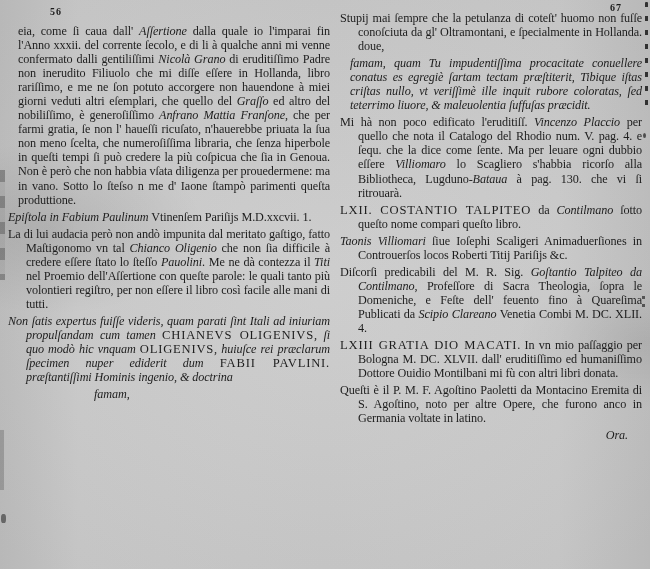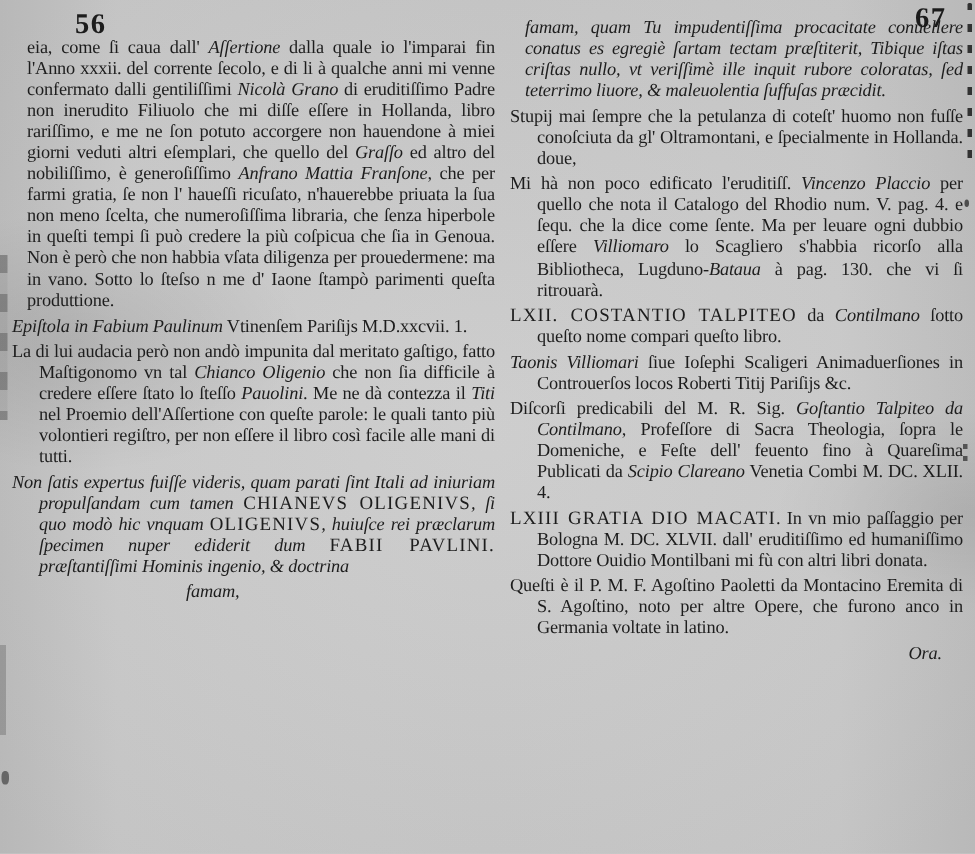--- a/index.html
+++ b/index.html
@@ -11,42 +11,42 @@
   
   .paper-texture{
     position:absolute;inset:0;pointer-events:none;
     background:
       radial-gradient(ellipse at 8% 40%, rgba(0,0,0,0.10), rgba(0,0,0,0) 18%),
       radial-gradient(ellipse at 99% 60%, rgba(0,0,0,0.08), rgba(0,0,0,0) 14%),
       radial-gradient(ellipse at 50% 50%, rgba(255,255,255,0.05), rgba(0,0,0,0.05) 95%),
       linear-gradient(90deg,#c2c2c2 0,#cecece 12%,#cbcbcb 50%,#cecece 86%,#c3c3c3 100%);
   }
   .pageno{
-    position:absolute;font-size:19px;font-weight:bold;color:#1c1c1c;
+    position:absolute;font-size:10px;font-weight:bold;color:#1c1c1c;
     letter-spacing:1px;
   }
   .pageno.left{left:50px;top:6px;}
   .pageno.right{left:610px;top:2px;}
   .columns{
     position:absolute;left:0;top:0;width:650px;display:flex;
   }
   .col{
     color:#1d1d1d;font-size:12.2px;line-height:14.05px;text-align:justify;
     letter-spacing:-0.1px;
   }
   .col-left{width:322px;margin:24px 0 0 8px;}
   .col-right{width:302px;margin:11px 8px 0 10px;}
   .p{margin:0 0 3px 0;}
   .p-body{margin-left:10px;}
   .p-hang{padding-left:18px;text-indent:-18px;}
   .p-center{text-align:center;margin-left:10px;}
   .seg-i{font-style:italic;}
   .seg-c{letter-spacing:0.8px;font-size:12.6px;}
   .catchword{margin:0;font-style:italic;}
-  .catchword-left{margin-left:116px;}
+  .catchword-left{margin-left:86px;}
   .catchword-right{text-align:right;padding-right:14px;}
   
   .artifact{position:absolute;pointer-events:none;}
   .a-right-dash{
     left:645px;top:2px;width:3px;height:104px;
     background:repeating-linear-gradient(180deg,rgba(25,25,25,0.85) 0 5px,rgba(0,0,0,0) 5px 14px);
     border-radius:1px;
   }
   .a-right-dot1{left:643px;top:133px;width:3px;height:5px;background:rgba(30,30,30,.7);border-radius:50%;}
   .a-right-dot2{left:642px;top:296px;width:3px;height:14px;
@@ -70,22 +70,22 @@
   <div class="col col-left">
 
     <p class="p p-body"><span>eia, come ſi caua dall' </span><span class="seg-i">Aſſertione</span><span> dalla quale io l'imparai fin l'Anno xxxii. del corrente ſecolo, e di li à qualche anni mi venne confermato dalli gentiliſſimi </span><span class="seg-i">Nicolà Grano</span><span> di eruditiſſimo Padre non inerudito Filiuolo che mi diſſe eſſere in Hollanda, libro rariſſimo, e me ne ſon potuto accorgere non hauendone à miei giorni veduti altri eſemplari, che quello del </span><span class="seg-i">Graſſo</span><span> ed altro del nobiliſſimo, è generoſiſſimo </span><span class="seg-i">Anfrano Mattia Franſone</span><span>, che per farmi gratia, ſe non l' haueſſi ricuſato, n'hauerebbe priuata la ſua non meno ſcelta, che numeroſiſſima libraria, che ſenza hiperbole in queſti tempi ſi può credere la più coſpicua che ſia in Genoua. Non è però che non habbia vſata diligenza per prouedermene: ma in vano. Sotto lo ſteſso n me d' Iaone ſtampò parimenti queſta produttione.</span></p>
       <p class="p p-hang"><span class="seg-i">Epiſtola in Fabium Paulinum</span><span> Vtinenſem Pariſijs M.D.xxcvii. 1.</span></p>
       <p class="p p-hang"><span>La di lui audacia però non andò impunita dal meritato gaſtigo, fatto Maſtigonomo vn tal </span><span class="seg-i">Chianco Oligenio</span><span> che non ſia difficile à credere eſſere ſtato lo ſteſſo </span><span class="seg-i">Pauolini</span><span>. Me ne dà contezza il </span><span class="seg-i">Titi</span><span> nel Proemio dell'Aſſertione con queſte parole: le quali tanto più volontieri regiſtro, per non eſſere il libro così facile alle mani di tutti.</span></p>
       <p class="p p-hang"><span class="seg-i">Non ſatis expertus fuiſſe videris, quam parati ſint Itali ad iniuriam propulſandam cum tamen </span><span class="seg-c">CHIANEVS OLIGENIVS</span><span class="seg-i">, ſi quo modò hic vnquam </span><span class="seg-c">OLIGENIVS</span><span class="seg-i">, huiuſce rei præclarum ſpecimen nuper ediderit dum </span><span class="seg-c">FABII PAVLINI.</span><span class="seg-i"> præſtantiſſimi Hominis ingenio, &amp; doctrina</span></p>
       <div class="p catchword catchword-left">famam,</div>
   </div>
   <div class="col col-right">
 
-    <p class="p p-body"><span class="seg-i">famam, quam Tu impudentiſſima procacitate conuellere conatus es egregiè ſartam tectam præſtiterit, Tibique iſtas criſtas nullo, vt veriſſimè ille inquit rubore coloratas, ſed teterrimo liuore, &amp; maleuolentia ſuffuſas præcidit.</span></p>
-      <p class="p p-hang"><span>Stupij mai ſempre che la petulanza di coteſt' huomo non fuſſe conoſciuta da gl' Oltramontani, e ſpecialmente in Hollanda. doue,</span></p>
+    <p class="p p-hang"><span>Stupij mai ſempre che la petulanza di coteſt' huomo non fuſſe conoſciuta da gl' Oltramontani, e ſpecialmente in Hollanda. doue,</span></p>
+      <p class="p p-body"><span class="seg-i">famam, quam Tu impudentiſſima procacitate conuellere conatus es egregiè ſartam tectam præſtiterit, Tibique iſtas criſtas nullo, vt veriſſimè ille inquit rubore coloratas, ſed teterrimo liuore, &amp; maleuolentia ſuffuſas præcidit.</span></p>
       <p class="p p-hang"><span>Mi hà non poco edificato l'eruditiſſ. </span><span class="seg-i">Vincenzo Placcio</span><span> per quello che nota il Catalogo del Rhodio num. V. pag. 4. e ſequ. che la dice come ſente. Ma per leuare ogni dubbio eſſere </span><span class="seg-i">Villiomaro</span><span> lo Scagliero s'habbia ricorſo alla Bibliotheca, Lugduno-</span><span class="seg-i">Bataua</span><span> à pag. 130. che vi ſi ritrouarà.</span></p>
       <p class="p p-hang"><span class="seg-c">LXII. COSTANTIO TALPITEO</span><span> da </span><span class="seg-i">Contilmano</span><span> ſotto queſto nome compari queſto libro.</span></p>
       <p class="p p-hang"><span class="seg-i">Taonis Villiomari</span><span> ſiue Ioſephi Scaligeri Animaduerſiones in Controuerſos locos Roberti Titij Pariſijs &amp;c.</span></p>
       <p class="p p-hang"><span>Diſcorſi predicabili del M. R. Sig. </span><span class="seg-i">Goſtantio Talpiteo da Contilmano</span><span>, Profeſſore di Sacra Theologia, ſopra le Domeniche, e Feſte dell' feuento fino à Quareſima Publicati da </span><span class="seg-i">Scipio Clareano</span><span> Venetia Combi M. DC. XLII. 4.</span></p>
       <p class="p p-hang"><span class="seg-c">LXIII GRATIA DIO MACATI</span><span>. In vn mio paſſaggio per Bologna M. DC. XLVII. dall' eruditiſſimo ed humaniſſimo Dottore Ouidio Montilbani mi fù con altri libri donata.</span></p>
       <p class="p p-hang"><span>Queſti è il P. M. F. Agoſtino Paoletti da Montacino Eremita di S. Agoſtino, noto per altre Opere, che furono anco in Germania voltate in latino.</span></p>
       <div class="p catchword catchword-right">Ora.</div>
   </div>
 </div>
 

